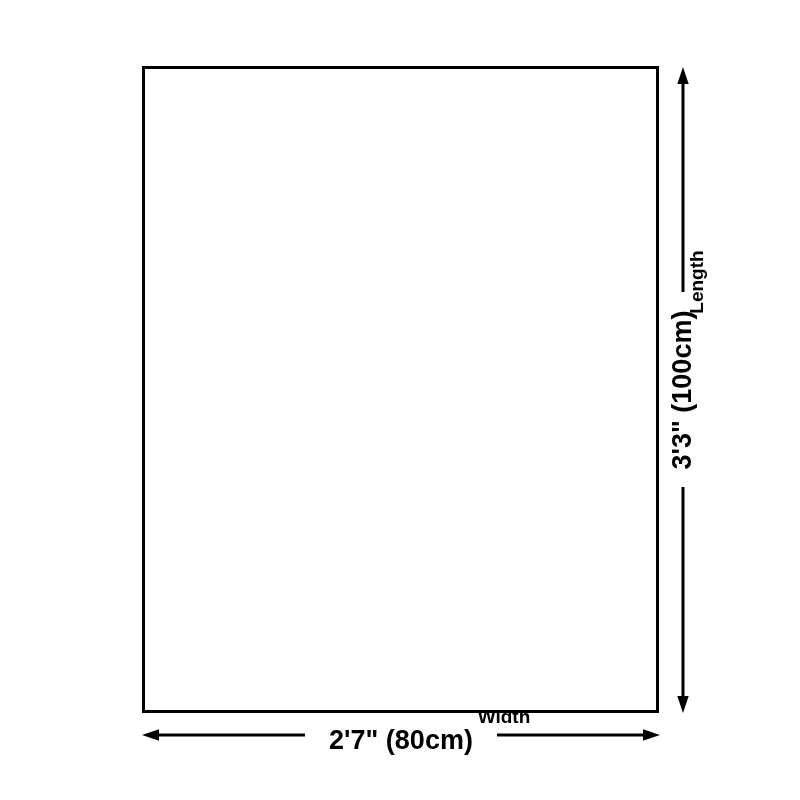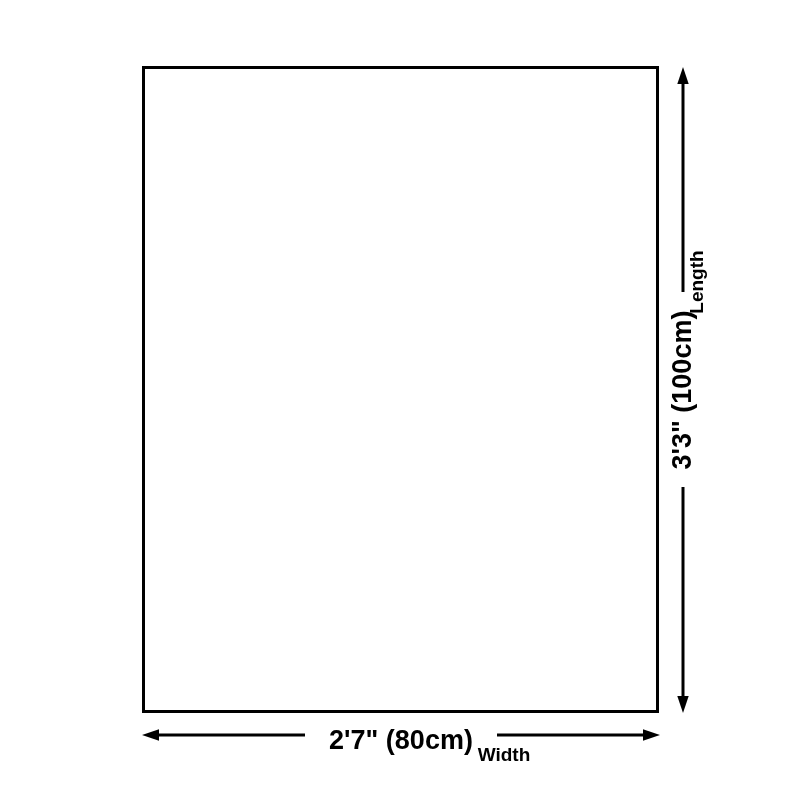--- a/index.html
+++ b/index.html
@@ -36,21 +36,21 @@
     color: var(--ink);
     white-space: nowrap;
     font-weight: 700;
     line-height: 1;
   }
   .dim-value { font-size: 27px; letter-spacing: 0px; }
   .dim-sublabel { font-size: 19px; }
   .h-center { transform: translate(-50%, -50%); }
   .v-center { transform: translate(-50%, -50%) rotate(-90deg); }
   #width-value  { left: 401px; top: 740px; }
-  #width-label  { left: 504px; top: 754px; }
+  #width-label  { left: 504px; top: 716px; }
   #length-value { left: 682px; top: 390px; }
   #length-label { left: 696px; top: 282px; }
 </style>
 </head>
 <body>
 
 <div class="canvas">
 
   <div class="product-rect"></div>
 

